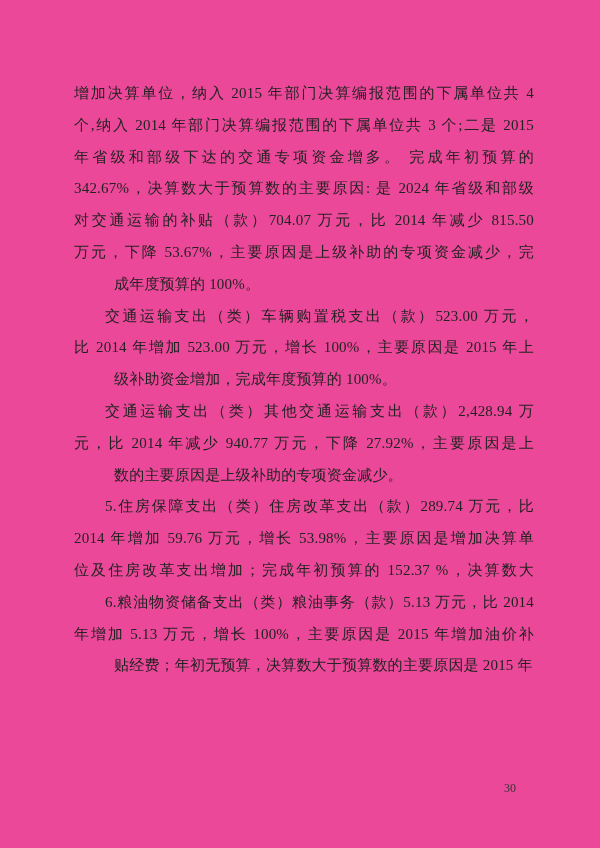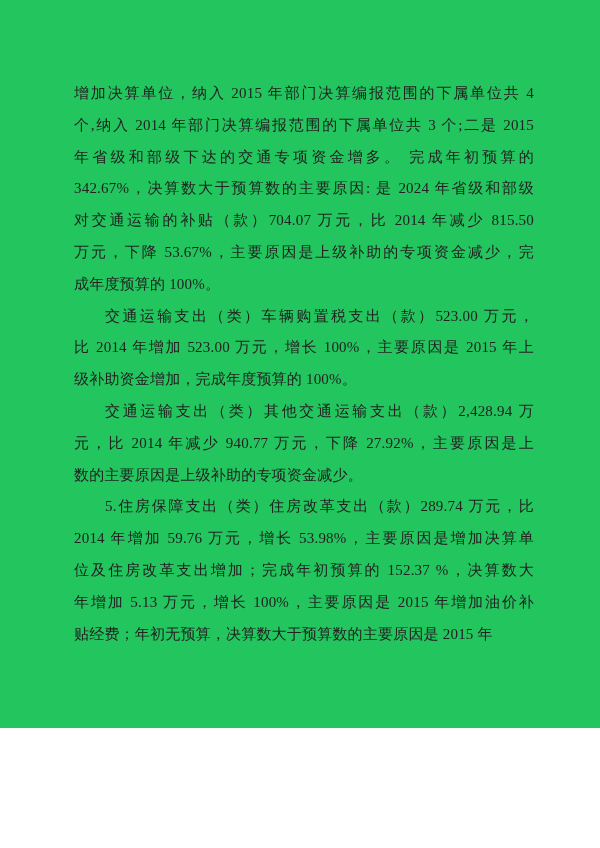--- a/index.html
+++ b/index.html
@@ -3,22 +3,22 @@
 <meta charset="utf-8">
 <style>
   html, body {
     margin: 0;
     padding: 0;
     background: #ffffff;
   }
   .page {
     position: relative;
     width: 600px;
-    height: 728px;
-    background: #22c55e;
+    height: 848px;
+    background: #ec4899;
     overflow: hidden;
     font-family: "Liberation Serif", "DejaVu Serif", serif;
     color: #222222;
   }
   .text-column {
     position: absolute;
     left: 74px;
     top: 78px;
     width: 460px;
   }
@@ -26,20 +26,21 @@
     font-size: 15px;
     line-height: 31.8px;
     height: 31.8px;
     overflow: hidden;
     text-align: justify;
     text-align-last: justify;
     letter-spacing: 0.2px;
   }
   .line.last {
     text-align-last: left;
+    margin-left: 40px;
   }
   .line.indent {
     text-indent: 31px;
   }
   .page-number {
     position: absolute;
     top: 780px;
     right: 84px;
     font-size: 12px;
     line-height: 16px;
@@ -61,17 +62,18 @@
       <div class="line last">成年度预算的 100%。</div>
       <div class="line indent">交通运输支出（类）车辆购置税支出（款）523.00 万元，</div>
       <div class="line">比 2014 年增加 523.00 万元，增长 100%，主要原因是 2015 年上</div>
       <div class="line last">级补助资金增加，完成年度预算的 100%。</div>
       <div class="line indent">交通运输支出（类）其他交通运输支出（款）2,428.94 万</div>
       <div class="line">元，比 2014 年减少 940.77 万元，下降 27.92%，主要原因是上</div>
       <div class="line last">数的主要原因是上级补助的专项资金减少。</div>
       <div class="line indent">5.住房保障支出（类）住房改革支出（款）289.74 万元，比</div>
       <div class="line">2014 年增加 59.76 万元，增长 53.98%，主要原因是增加决算单</div>
       <div class="line">位及住房改革支出增加；完成年初预算的 152.37 %，决算数大</div>
+      <div class="line indent">6.粮油物资储备支出（类）粮油事务（款）5.13 万元，比 2014</div>
       <div class="line">年增加 5.13 万元，增长 100%，主要原因是 2015 年增加油价补</div>
       <div class="line last">贴经费；年初无预算，决算数大于预算数的主要原因是 2015 年</div>
     </div>
   <div class="page-number">30</div>
 </div>
 
 </body></html>

